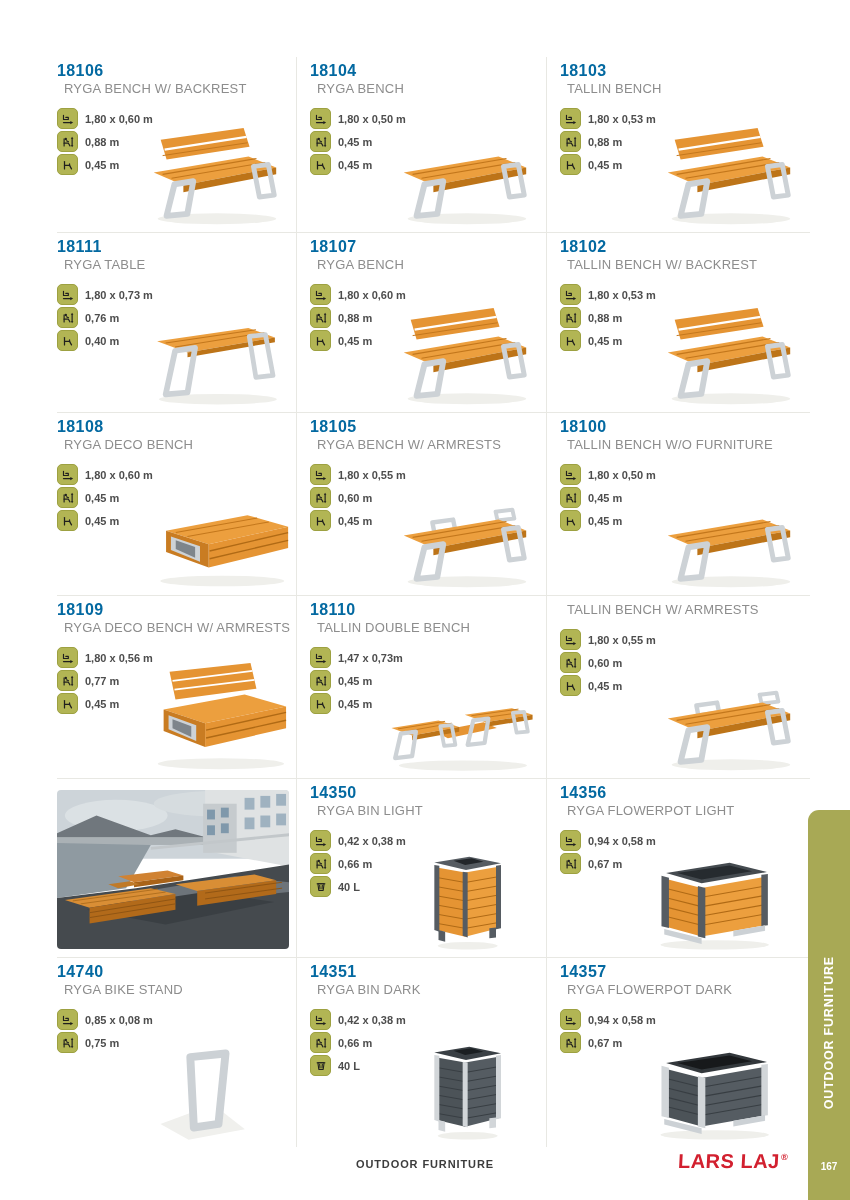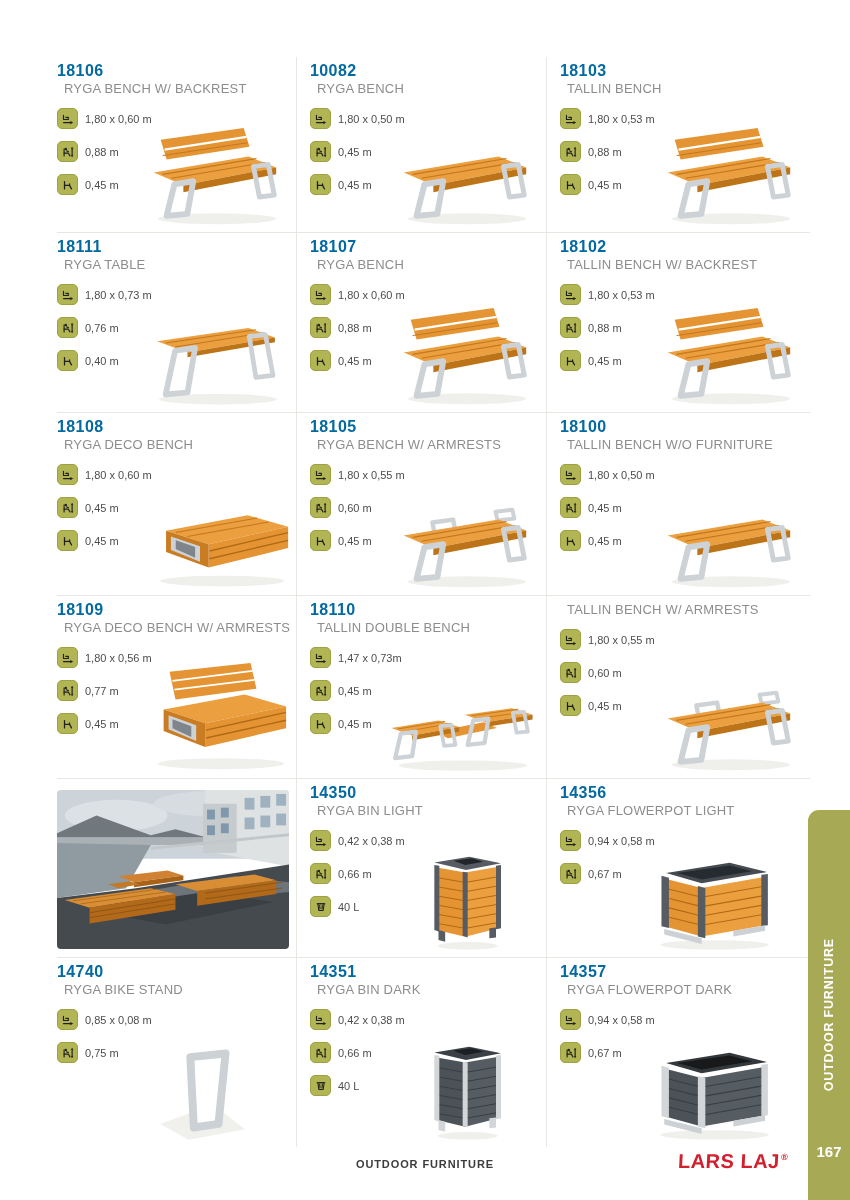--- a/index.html
+++ b/index.html
@@ -14,21 +14,21 @@
     display:grid;
     grid-template-columns:240px 250px 263px;
     grid-template-rows:176px 180px 183px 183px 179px 189px;
   }
   .cell{position:relative;box-sizing:border-box;padding-top:5px;}
   .cell:not(:nth-child(3n)){border-right:1px solid #e8e8e3;}
   .cell:nth-child(-n+15){border-bottom:1px solid #e8e8e3;}
   .cell:nth-child(3n+2),.cell:nth-child(3n){padding-left:13px;}
   .code{font-size:16px;font-weight:700;color:#0369a1;letter-spacing:.4px;line-height:1.15;}
   .name{font-size:13px;color:#8d8d8d;margin-top:1px;letter-spacing:.2px;white-space:nowrap;margin-left:7px;}
-  .specs{margin-top:12px;display:flex;flex-direction:column;gap:12px;position:relative;z-index:2;width:150px;}
+  .specs{margin-top:12px;display:flex;flex-direction:column;gap:2px;position:relative;z-index:2;width:150px;font-weight:bold;}
   .spec{display:flex;align-items:center;gap:7px;height:21px;}
   .spec-icon{
     width:21px;height:21px;flex:0 0 21px;border-radius:5px;box-sizing:border-box;
     background:#b2b554;border:1px solid #9da141;
     display:flex;align-items:center;justify-content:center;
   }
   .spec-icon svg{width:14px;height:14px;display:block;}
   .spec-value{font-size:11px;color:#4d4d4d;white-space:nowrap;}
   .render{position:absolute;right:4px;bottom:5px;z-index:1;line-height:0;}
   .render.small{right:30px;}
@@ -54,21 +54,21 @@
     position:absolute;right:0;top:810px;bottom:0;width:42px;
     background:#a8a955;border-top-left-radius:11px;
     display:flex;flex-direction:column;align-items:center;justify-content:flex-end;
     z-index:5;
   }
   .tab-label{
     writing-mode:vertical-rl;transform:rotate(180deg);
     color:#ffffff;font-weight:700;font-size:12.5px;letter-spacing:.8px;
     white-space:nowrap;margin-bottom:52px;
   }
-  .tab-page{color:#ffffff;font-weight:700;font-size:15px;margin-bottom:40px;}
+  .tab-page{color:#ffffff;font-weight:700;font-size:10px;margin-bottom:28px;}
 </style>
 </head>
 <body>
 
 <div id="grid">
     <div class="cell">
       <div class="code">18106</div>
       <div class="name">RYGA BENCH W/ BACKREST</div>
       <div class="specs">
         <div class="spec">
@@ -120,21 +120,21 @@
           <path d="M29 33 L115 20" stroke="#c3771c" stroke-width="1"></path>
           <polygon points="20,50 116,34 144,45 50,63" fill="#ec9f3e"></polygon>
           <path d="M29 52 L124 36 M38 56 L133 40" stroke="#c3771c" stroke-width="1.1"></path>
           <polygon points="50,63 144,45 144,52 50,70" fill="#bd7418"></polygon>
           <path d="M41 62 L60 59 L54 92 L33 94 Z" fill="none" stroke="#cdd2d6" stroke-width="6" stroke-linejoin="round"></path>
           <path d="M121 44 L136 42 L142 73 L127 75 Z" fill="none" stroke="#cdd2d6" stroke-width="5" stroke-linejoin="round"></path>
         </svg>
       </div>
     </div>
     <div class="cell">
-      <div class="code">10082</div>
+      <div class="code">18104</div>
       <div class="name">RYGA BENCH</div>
       <div class="specs">
         <div class="spec">
           <span class="spec-icon">
             <svg viewBox="0 0 18 18" xmlns="http://www.w3.org/2000/svg">
               <g fill="none" stroke="#20201e" stroke-width="1.5" stroke-linecap="round" stroke-linejoin="round">
                 <path d="M3.2 4.2 v5.4 h6.2 v-2.6 h-3.2"></path>
                 <path d="M3.2 13.6 h9"></path>
               </g>
               <path d="M12 11.6 L15.6 13.6 L12 15.6 Z" fill="#20201e"></path>

